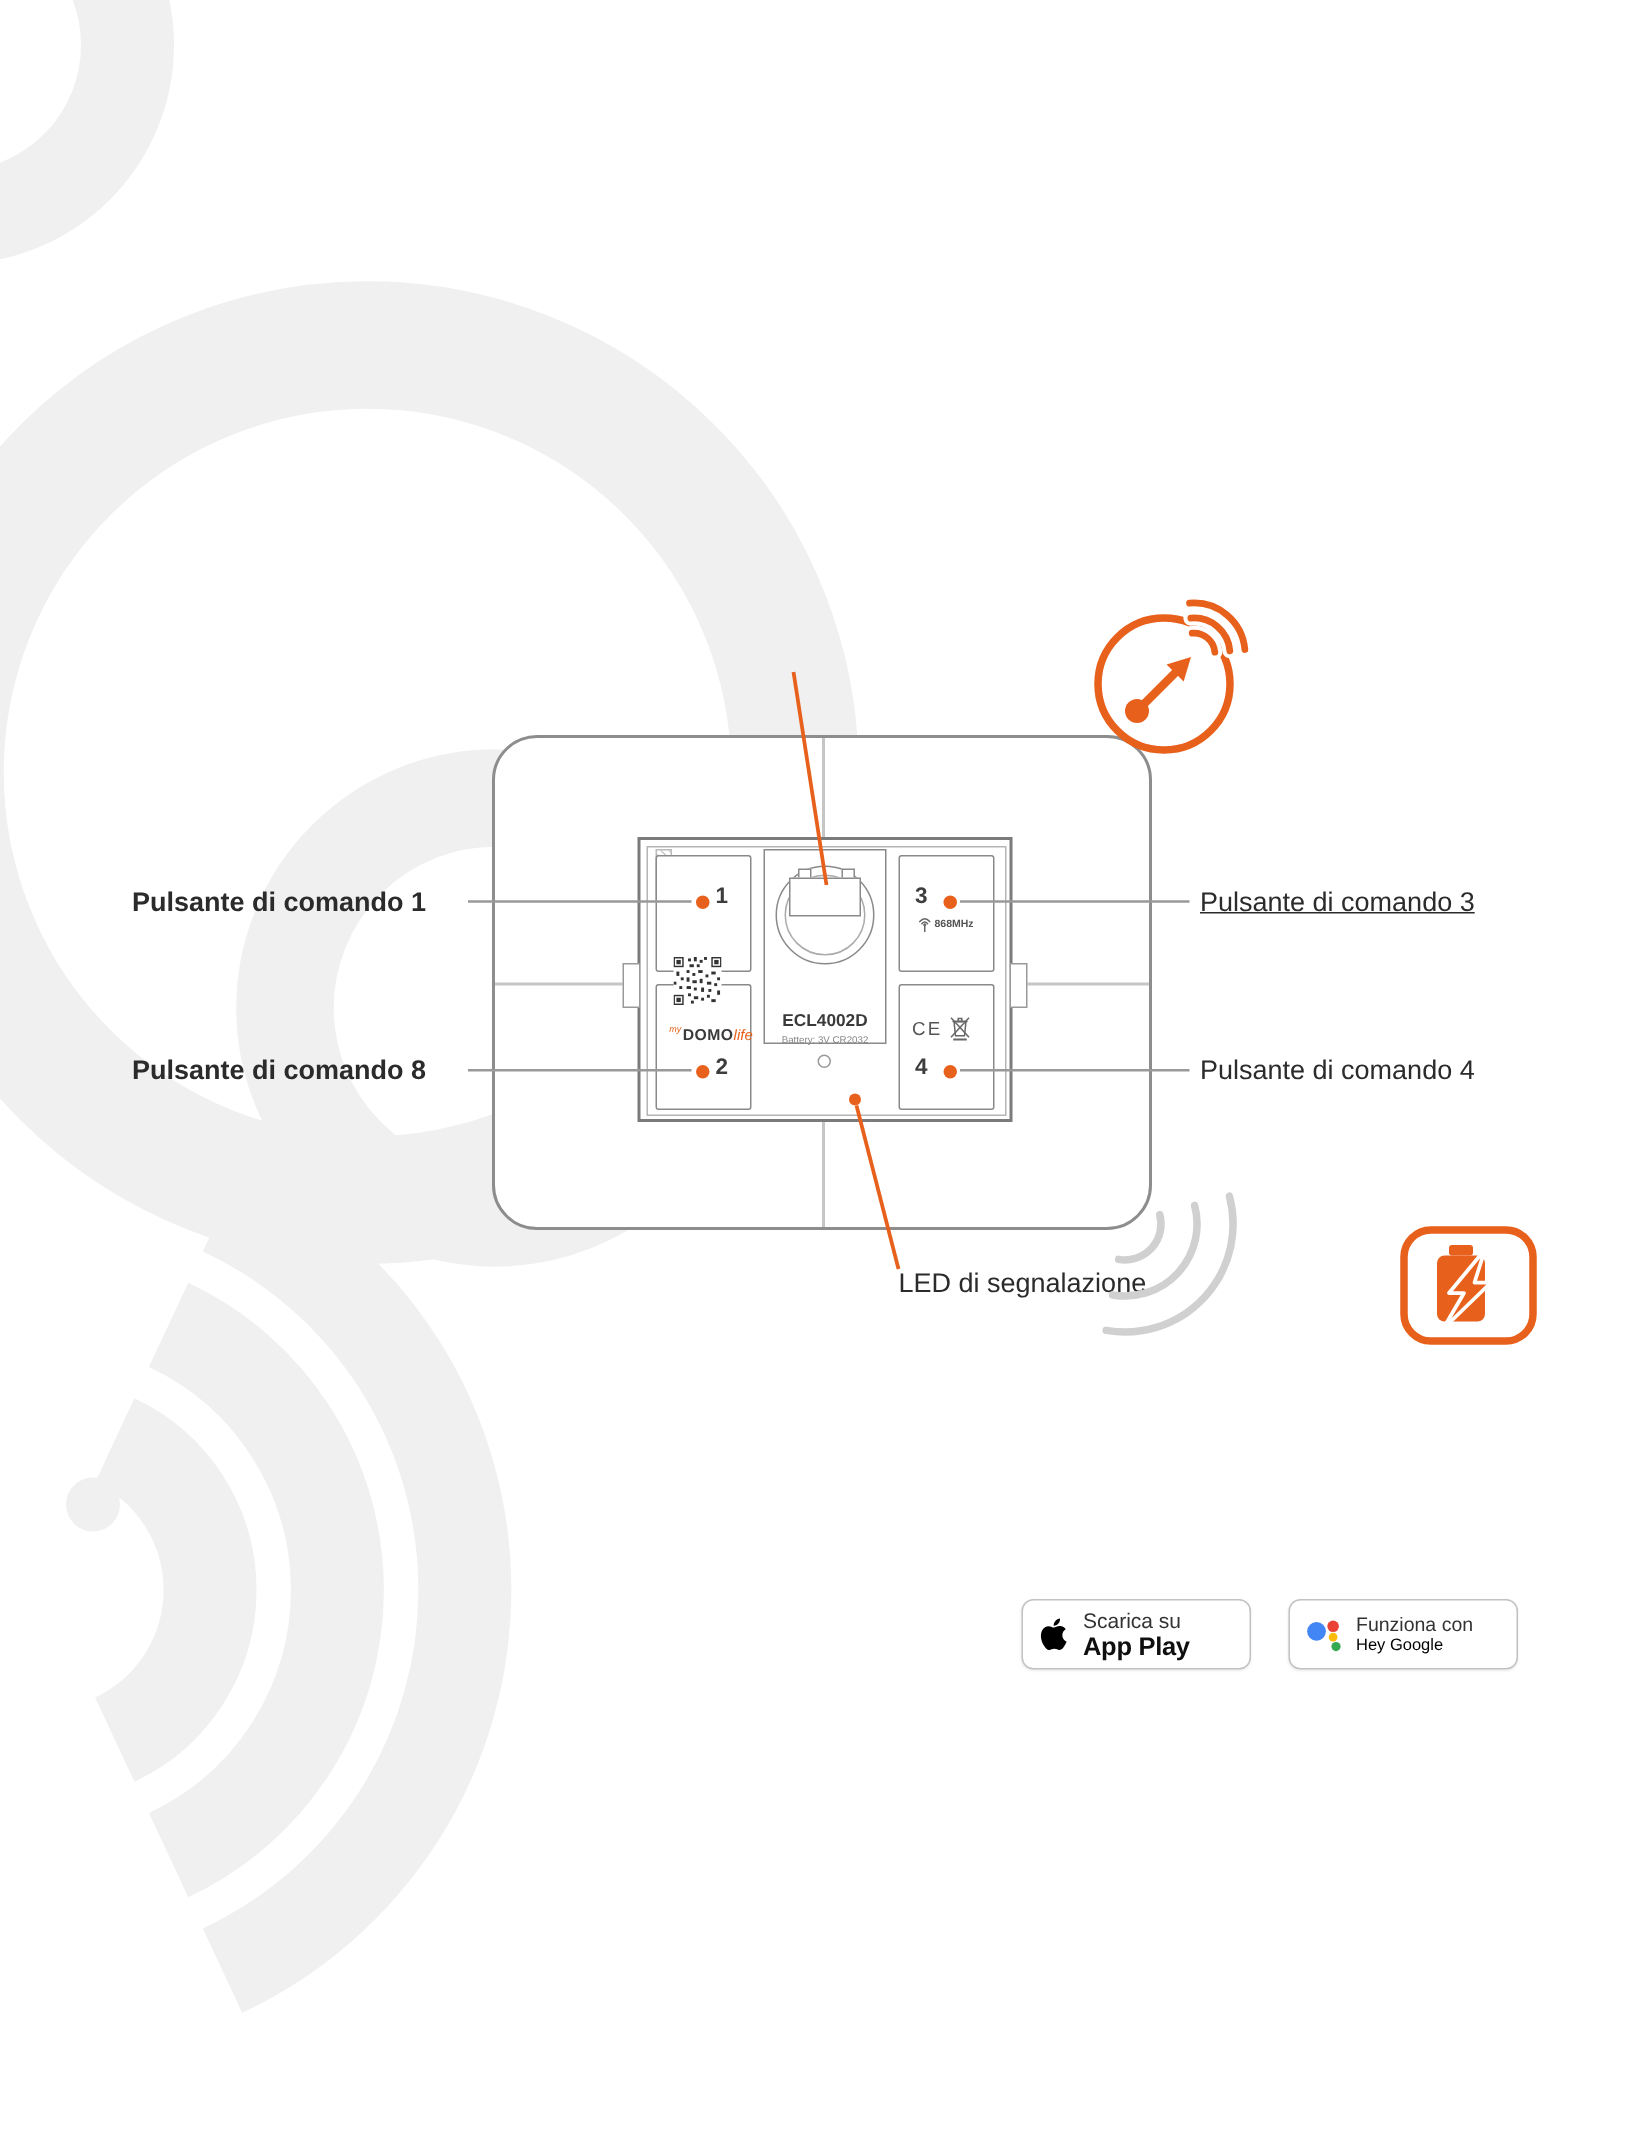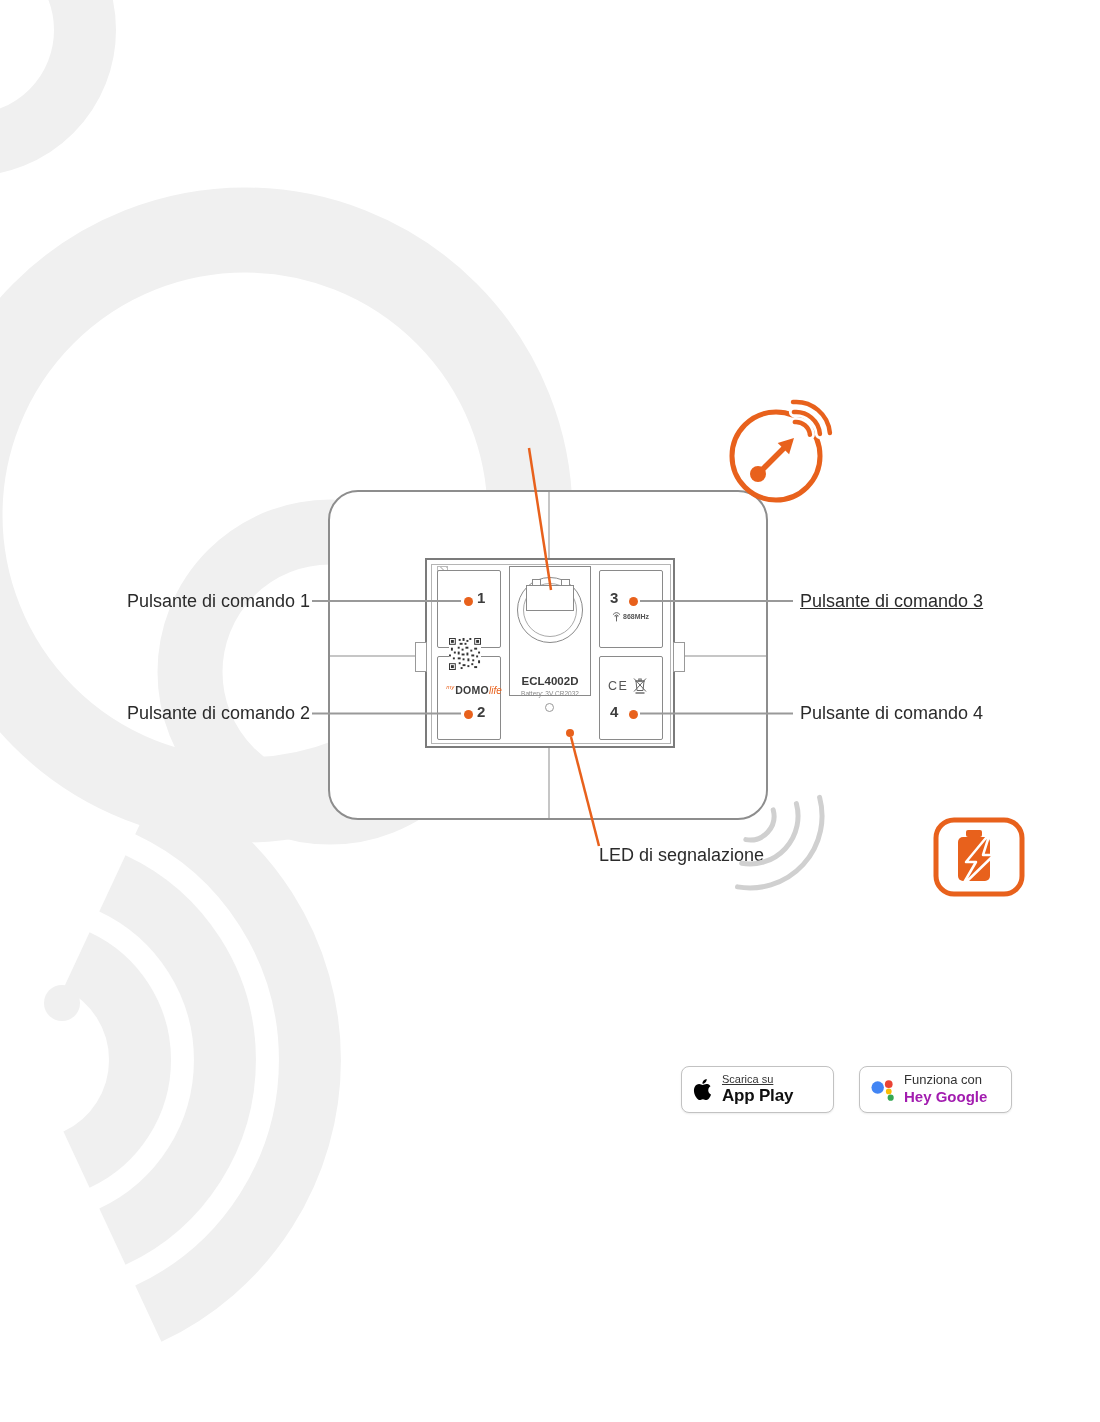--- a/index.html
+++ b/index.html
@@ -58,43 +58,43 @@
   .brand-my{font-size:6px;font-style:italic;color:#E8611C;position:relative;top:-5px;margin-right:1px;}
   .brand-prefix{font-size:10.5px;font-weight:700;color:#3b3b3b;letter-spacing:.3px;}
   .brand-suffix{font-size:10px;font-style:italic;color:#E8611C;}
   .freq{position:absolute;left:12px;top:40px;display:flex;align-items:center;gap:2px;
         font-size:7px;font-weight:700;color:#555;}
   .cert{position:absolute;left:8px;top:20px;display:flex;align-items:center;gap:5px;text-align:right;}
   .ce{font-size:12.5px;color:#555;letter-spacing:1.5px;}
 
   
   .callout{position:absolute;z-index:2;font-size:18px;line-height:22px;color:#2b2b2b;}
-  .c-right{text-align:right;}
+  .c-right{text-align:left;font-weight:bold;}
   .c1{left:88px;top:590px;width:222px;}
   .c2{left:88px;top:702px;width:222px;}
   .c3{left:800px;top:590px;width:280px;text-decoration:underline;}
   .c4{left:800px;top:702px;width:280px;}
   .c-led{left:599px;top:844px;width:260px;}
 
   
   .overlay{position:absolute;left:0;top:0;z-index:4;pointer-events:none;}
 
   
   .badges{position:absolute;left:681px;top:1066px;z-index:3;display:grid;
           grid-template-columns:153px 153px;column-gap:25px;row-gap:14px;}
   .badge{width:153px;height:47px;box-sizing:border-box;background:#fff;border:1px solid #c2c2c2;
          border-radius:8px;display:flex;align-items:center;padding:0 10px;gap:9px;
          box-shadow:0 1px 2px rgba(0,0,0,.08);}
   .badge-text{display:flex;flex-direction:column;line-height:1.15;}
   .gp-top{font-size:7px;letter-spacing:.5px;color:#333;}
   .gp-bottom{font-size:16.5px;font-weight:700;color:#0f0f0f;letter-spacing:-.3px;}
-  .as-top{font-size:11px;color:#333;text-decoration:underline;}
+  .as-top{font-size:14px;color:#333;}
   .as-bottom{font-size:17px;font-weight:600;color:#0f0f0f;letter-spacing:-.2px;}
   .hg-top{font-size:13px;color:#333;}
-  .hg-bottom{font-size:15px;font-weight:700;color:#a21caf;}
+  .hg-bottom{font-size:11px;font-weight:400;color:#000000;}
   .alexa-left{display:flex;flex-direction:column;align-items:flex-end;font-size:11px;
               color:#333;line-height:1.2;margin-left:2px;}
   .alexa-divider{width:1px;height:30px;background:#c9c9c9;margin:0 6px;}
   .alexa-logo-wrap{position:relative;}
   .alexa-logo{font-size:21px;color:#232F3E;letter-spacing:-.3px;}
   .alexa-smile{position:absolute;left:1px;bottom:-4px;}
 </style>
 </head>
 <body>
 
@@ -227,21 +227,21 @@
         </g>
       </svg>
 
       <div class="brand">
         <span class="brand-my">my</span><span class="brand-prefix">DOMO</span><span class="brand-suffix">life</span>
       </div>
     </div>
   </div>
 
   <div class="callout c-right c1">Pulsante di comando 1</div>
-  <div class="callout c-right c2">Pulsante di comando 2</div>
+  <div class="callout c-right c2">Pulsante di comando 8</div>
   <div class="callout c3">Pulsante di comando 3</div>
   <div class="callout c4">Pulsante di comando 4</div>
   <div class="callout c-led">LED di segnalazione</div>
 
   <svg class="overlay" width="1100" height="1422" viewBox="0 0 1100 1422">
 
     <g stroke="#999" stroke-width="1.8">
       <line x1="312" y1="601" x2="461" y2="601"></line>
       <line x1="312" y1="713.5" x2="461" y2="713.5"></line>
       <line x1="640" y1="601" x2="793" y2="601"></line>

